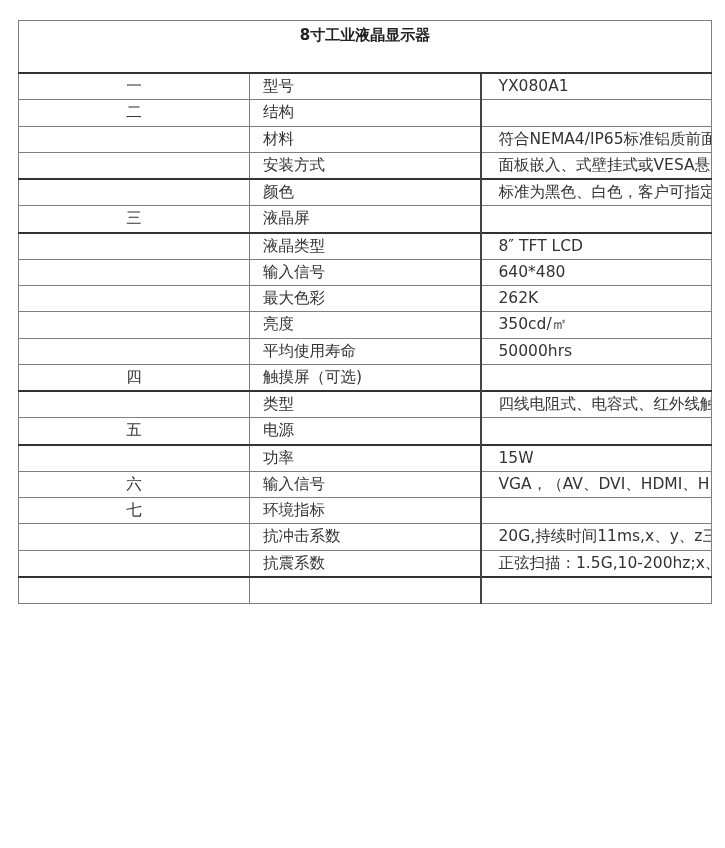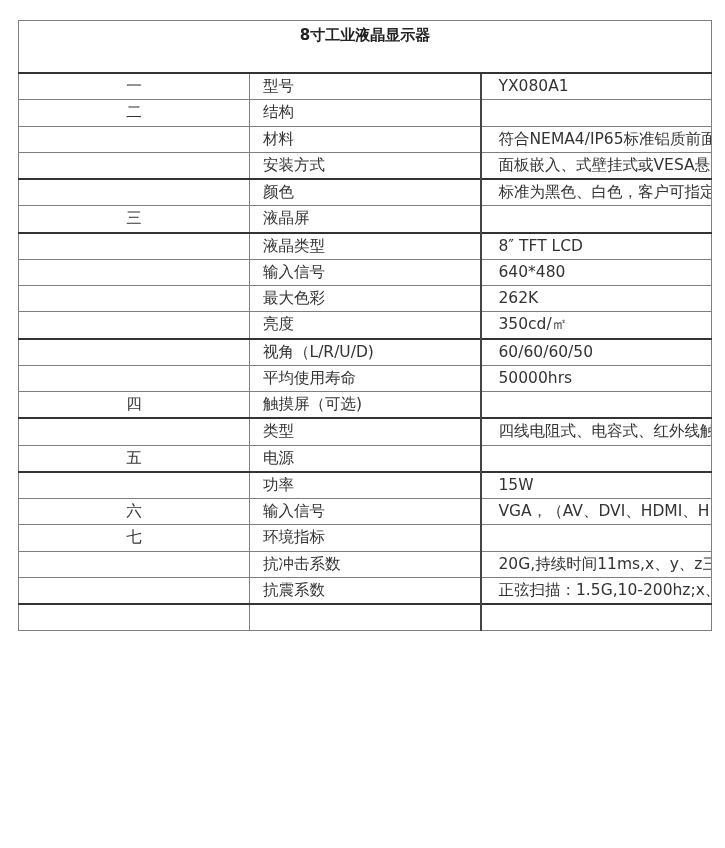--- a/index.html
+++ b/index.html
@@ -68,25 +68,20 @@
     <tr>
         <td class="col-num"></td>
         <td class="col-label">最大色彩</td>
         <td class="col-value">262K</td>
       </tr>
     <tr>
         <td class="col-num"></td>
         <td class="col-label">亮度</td>
         <td class="col-value">350cd/㎡</td>
       </tr>
-    <tr class="thick-top">
-        <td class="col-num"></td>
-        <td class="col-label">视角（L/R/U/D)</td>
-        <td class="col-value">60/60/60/50</td>
-      </tr>
     <tr>
         <td class="col-num"></td>
         <td class="col-label">平均使用寿命</td>
         <td class="col-value">50000hrs</td>
       </tr>
     <tr>
         <td class="col-num">四</td>
         <td class="col-label">触摸屏（可选)</td>
         <td class="col-value"></td>
       </tr>

